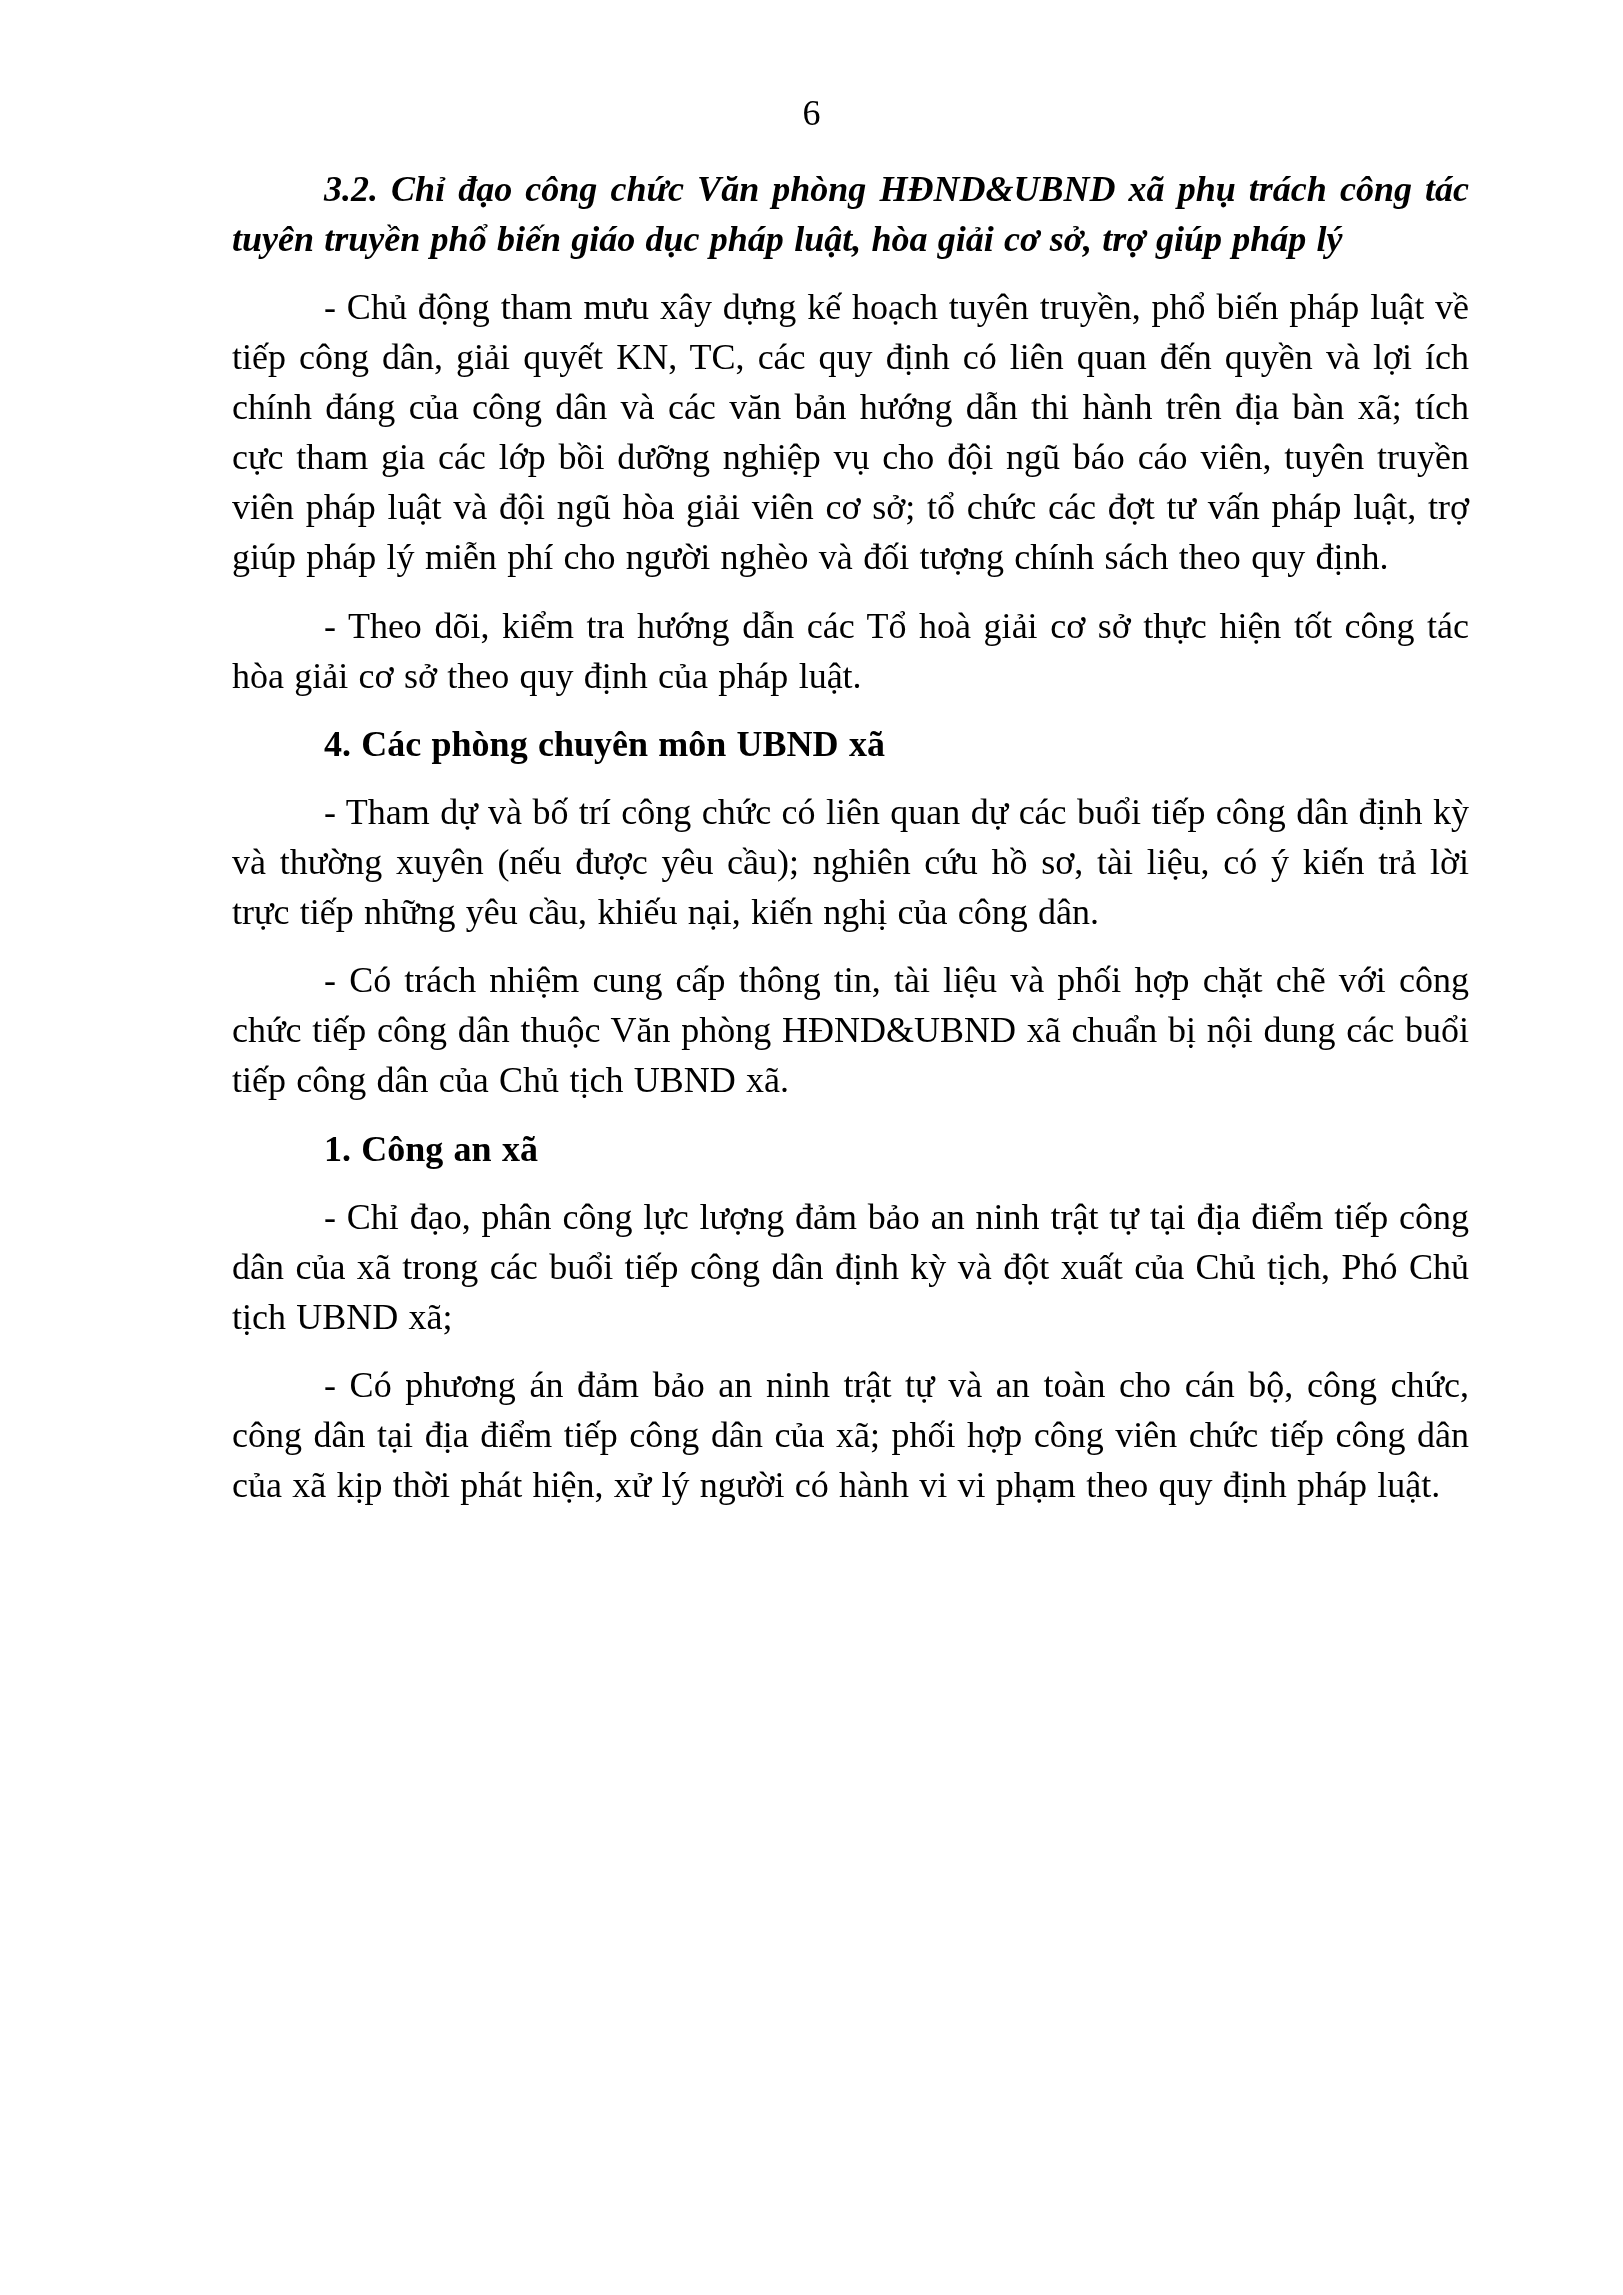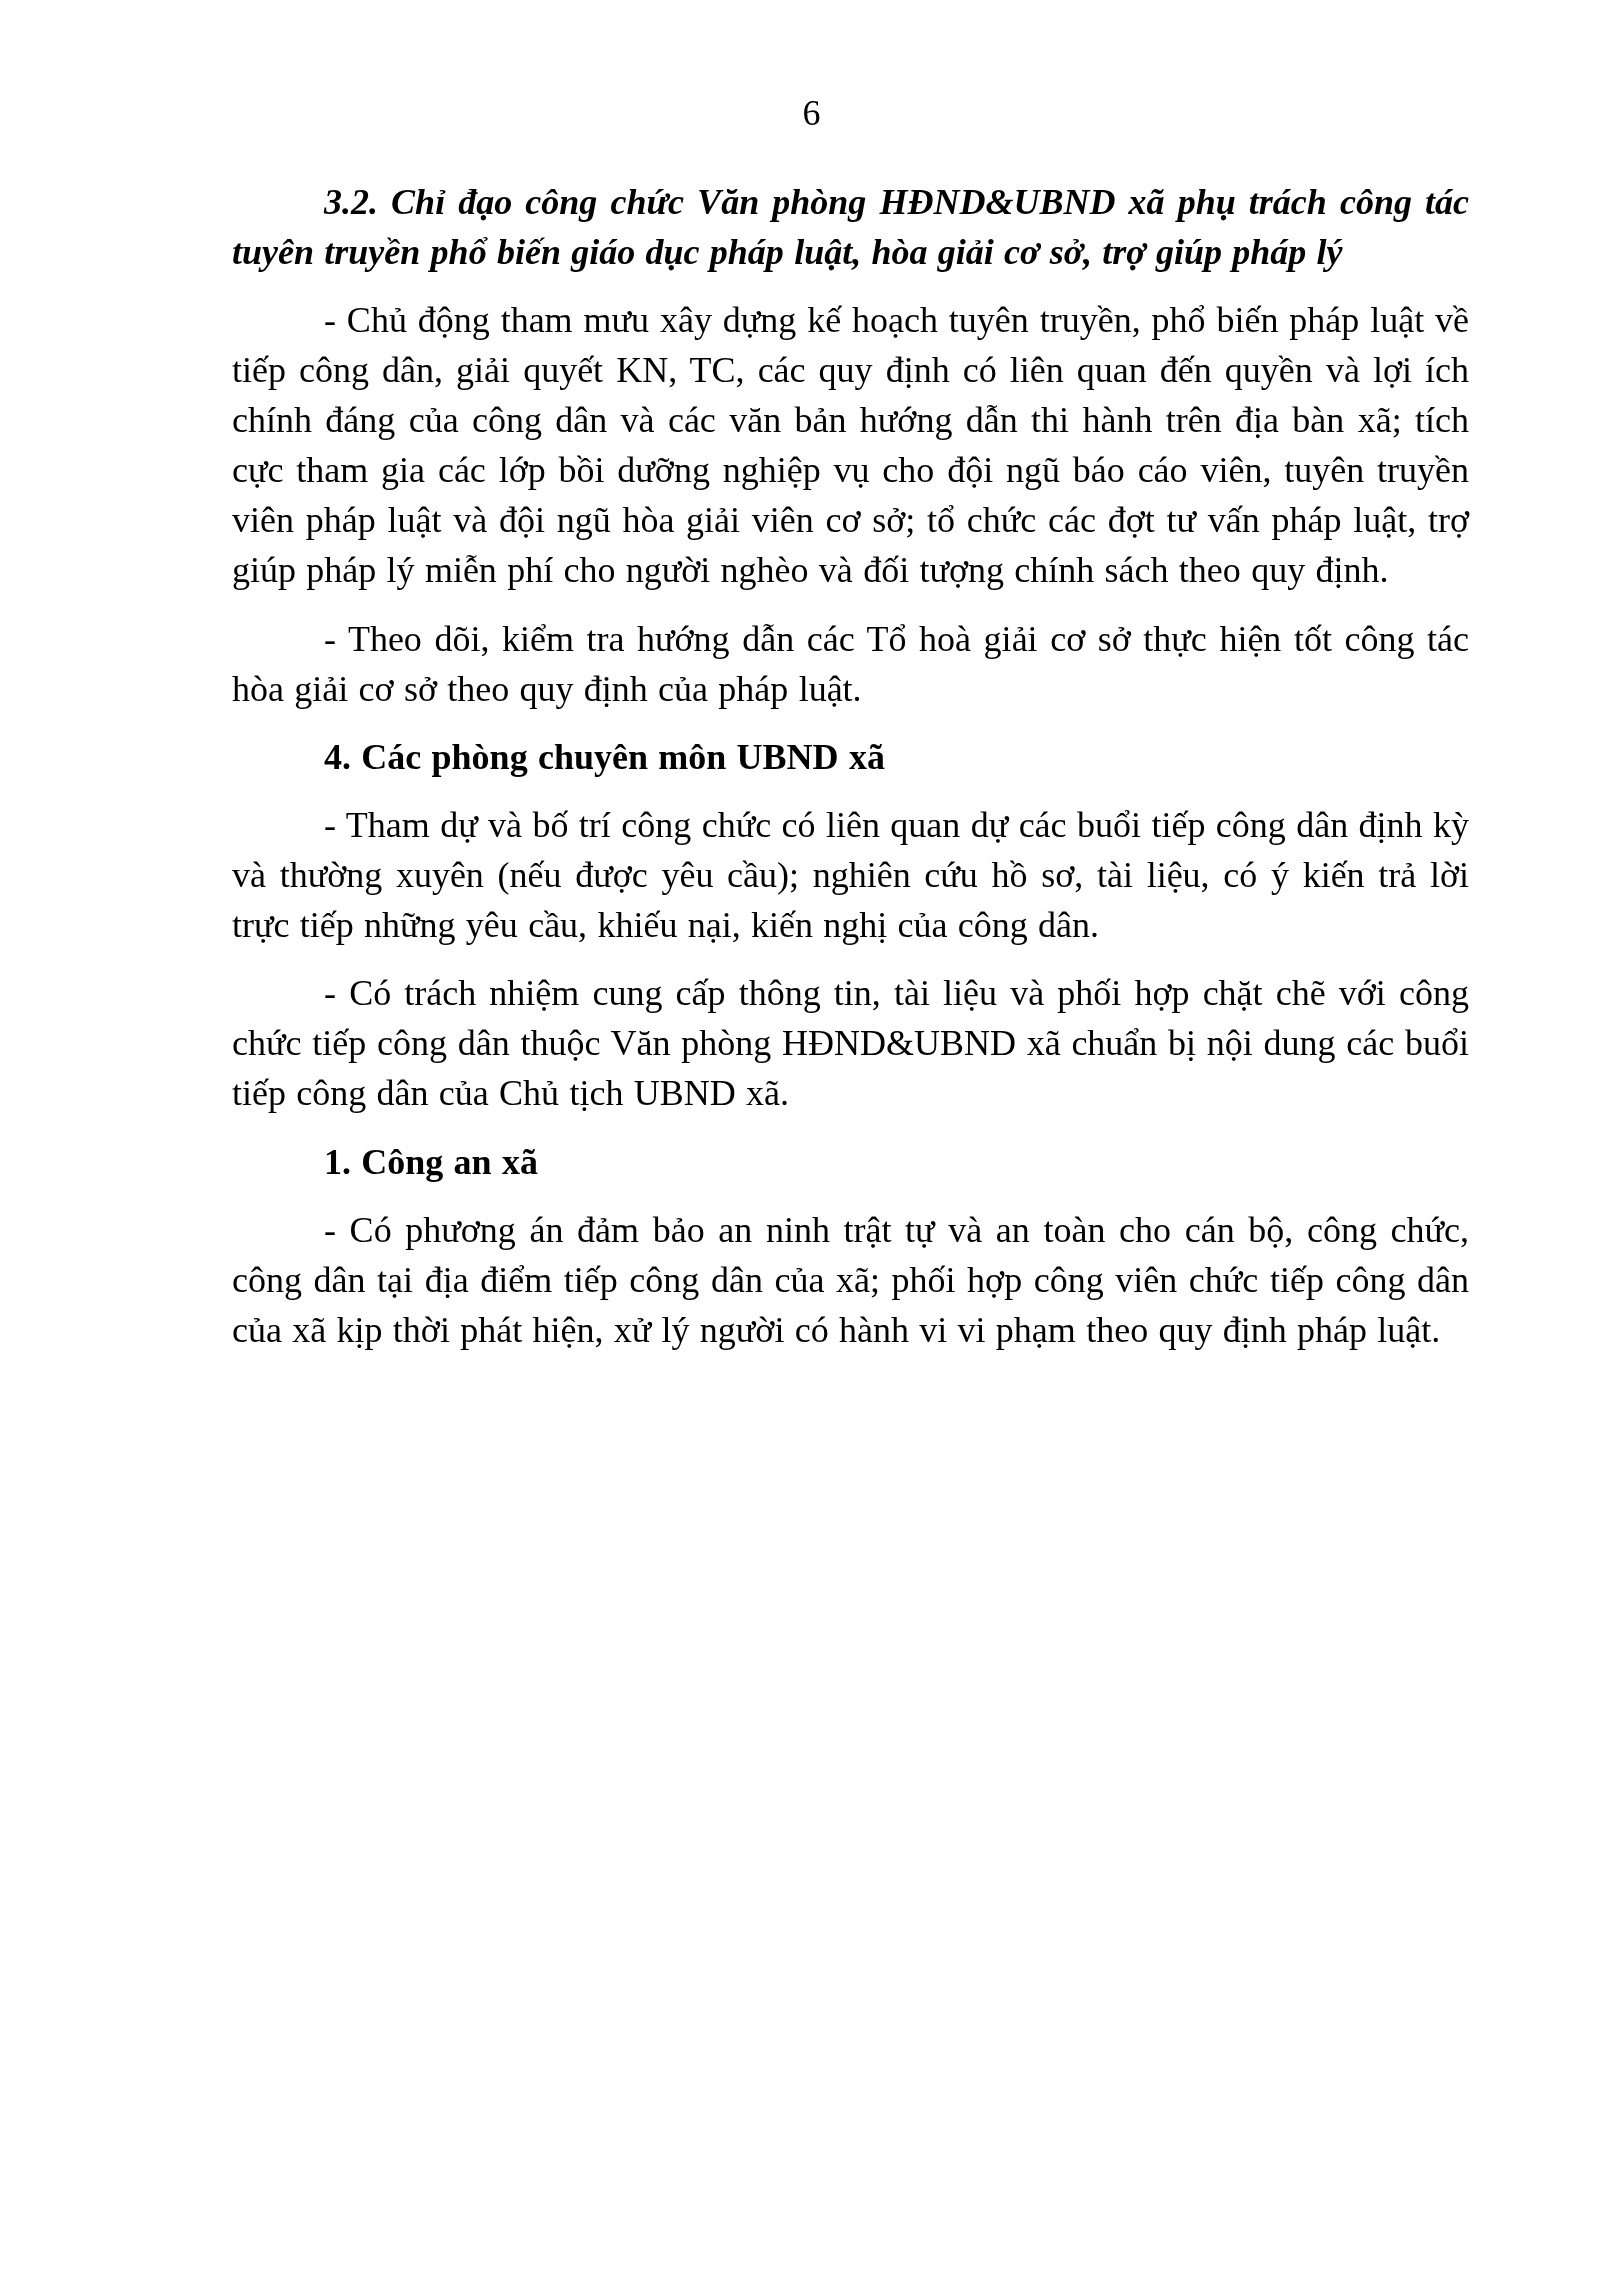--- a/index.html
+++ b/index.html
@@ -16,21 +16,21 @@
     font-family: "Liberation Serif", "DejaVu Serif", serif;
     overflow: hidden;
   }
   .page-number {
     margin-top: 88px;
     text-align: center;
     font-size: 36px;
     line-height: 50px;
   }
   .content {
-    margin: 39px 154px 0 232px;
+    margin: 26px 154px 0 232px;
     font-size: 36px;
     line-height: 50px;
     text-align: justify;
   }
   .blk {
     margin: 0 0 18.3px 0;
     text-indent: 92px;
     word-spacing: 1.3px;
   }
   .h-bold {
@@ -59,19 +59,20 @@
     <p class="blk h-bold">4. Các phòng chuyên môn UBND xã</p>
 
 
     <p class="blk">- Tham dự và bố trí công chức có liên quan dự các buổi tiếp công dân định kỳ và thường xuyên (nếu được yêu cầu); nghiên cứu hồ sơ, tài liệu, có ý kiến trả lời trực tiếp những yêu cầu, khiếu nại, kiến nghị của công dân.</p>
 
     <p class="blk">- Có trách nhiệm cung cấp thông tin, tài liệu và phối hợp chặt chẽ với công chức tiếp công dân thuộc Văn phòng HĐND&amp;UBND xã chuẩn bị nội dung các buổi tiếp công dân của Chủ tịch UBND xã.</p>
 
 
     <p class="blk h-bold">1. Công an xã</p>
 
+    <p class="blk">- Chỉ đạo, phân công lực lượng đảm bảo an ninh trật tự tại địa điểm tiếp công dân của xã trong các buổi tiếp công dân định kỳ và đột xuất của Chủ tịch, Phó Chủ tịch UBND xã;</p>
 
     <p class="blk">- Có phương án đảm bảo an ninh trật tự và an toàn cho cán bộ, công chức, công dân tại địa điểm tiếp công dân của xã; phối hợp công viên chức tiếp công dân của xã kịp thời phát hiện, xử lý người có hành vi vi phạm theo quy định pháp luật.</p>
 
 
   </div>
 </div>
 
 
 </body></html>

